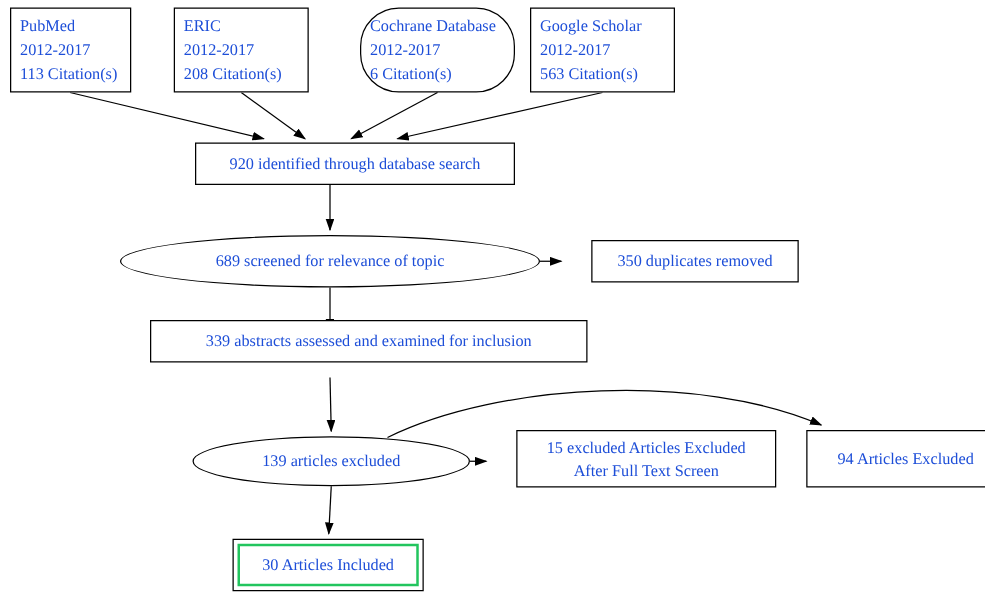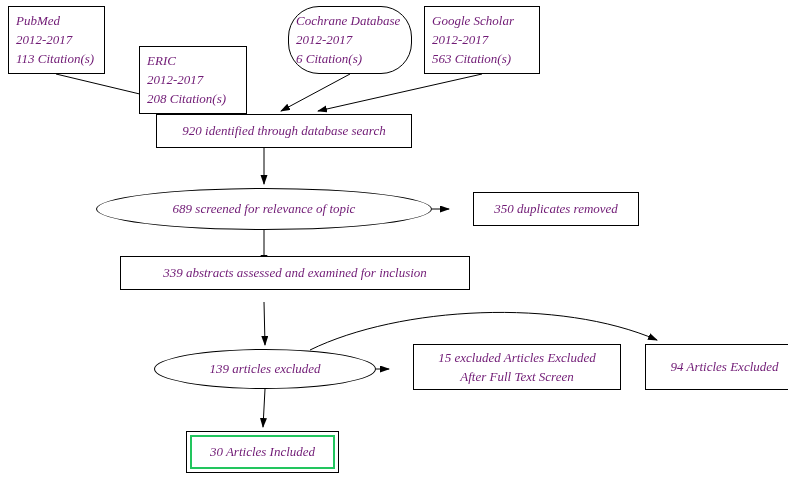--- a/index.html
+++ b/index.html
@@ -20,22 +20,21 @@
     left: 0; top: 0;
     width: 788px;
     height: 481px;
   }
   .node {
     position: absolute;
     background: #ffffff;
     border: 1px solid #000000;
     font-size: 13px;
     line-height: 16px;
-    color: #701a75;
-    font-style: italic;
+    color: #1d4ed8;
   }
   .box {
     display: flex;
     flex-direction: column;
     justify-content: center;
     padding: 4px 7px;
     gap: 3px;
   }
   .box.left-align { align-items: flex-start; text-align: left; }
   .box.center { align-items: center; text-align: center; margin-left: 20px; }
@@ -88,21 +87,21 @@
 
     <line x1="265" y1="389" x2="263" y2="427" stroke="#000" stroke-width="1" marker-end="url(#arrow)"></line>
   </svg>
 
   <div class="node box left-align" style="left:8px; top:6px; width:97px; height:68px;">
     <span>PubMed</span>
     <span>2012-2017</span>
     <span>113 Citation(s)</span>
   </div>
 
-  <div class="node box left-align" style="left:139px; top:6px; width:108px; height:68px;margin-top:40px;">
+  <div class="node box left-align" style="left:139px; top:6px; width:108px; height:68px;">
     <span>ERIC</span>
     <span>2012-2017</span>
     <span>208 Citation(s)</span>
   </div>
 
   <div class="node box left-align" style="left:288px; top:6px; width:124px; height:68px;border-radius:31px;">
     <span>Cochrane Database</span>
     <span>2012-2017</span>
     <span>6 Citation(s)</span>
   </div>

